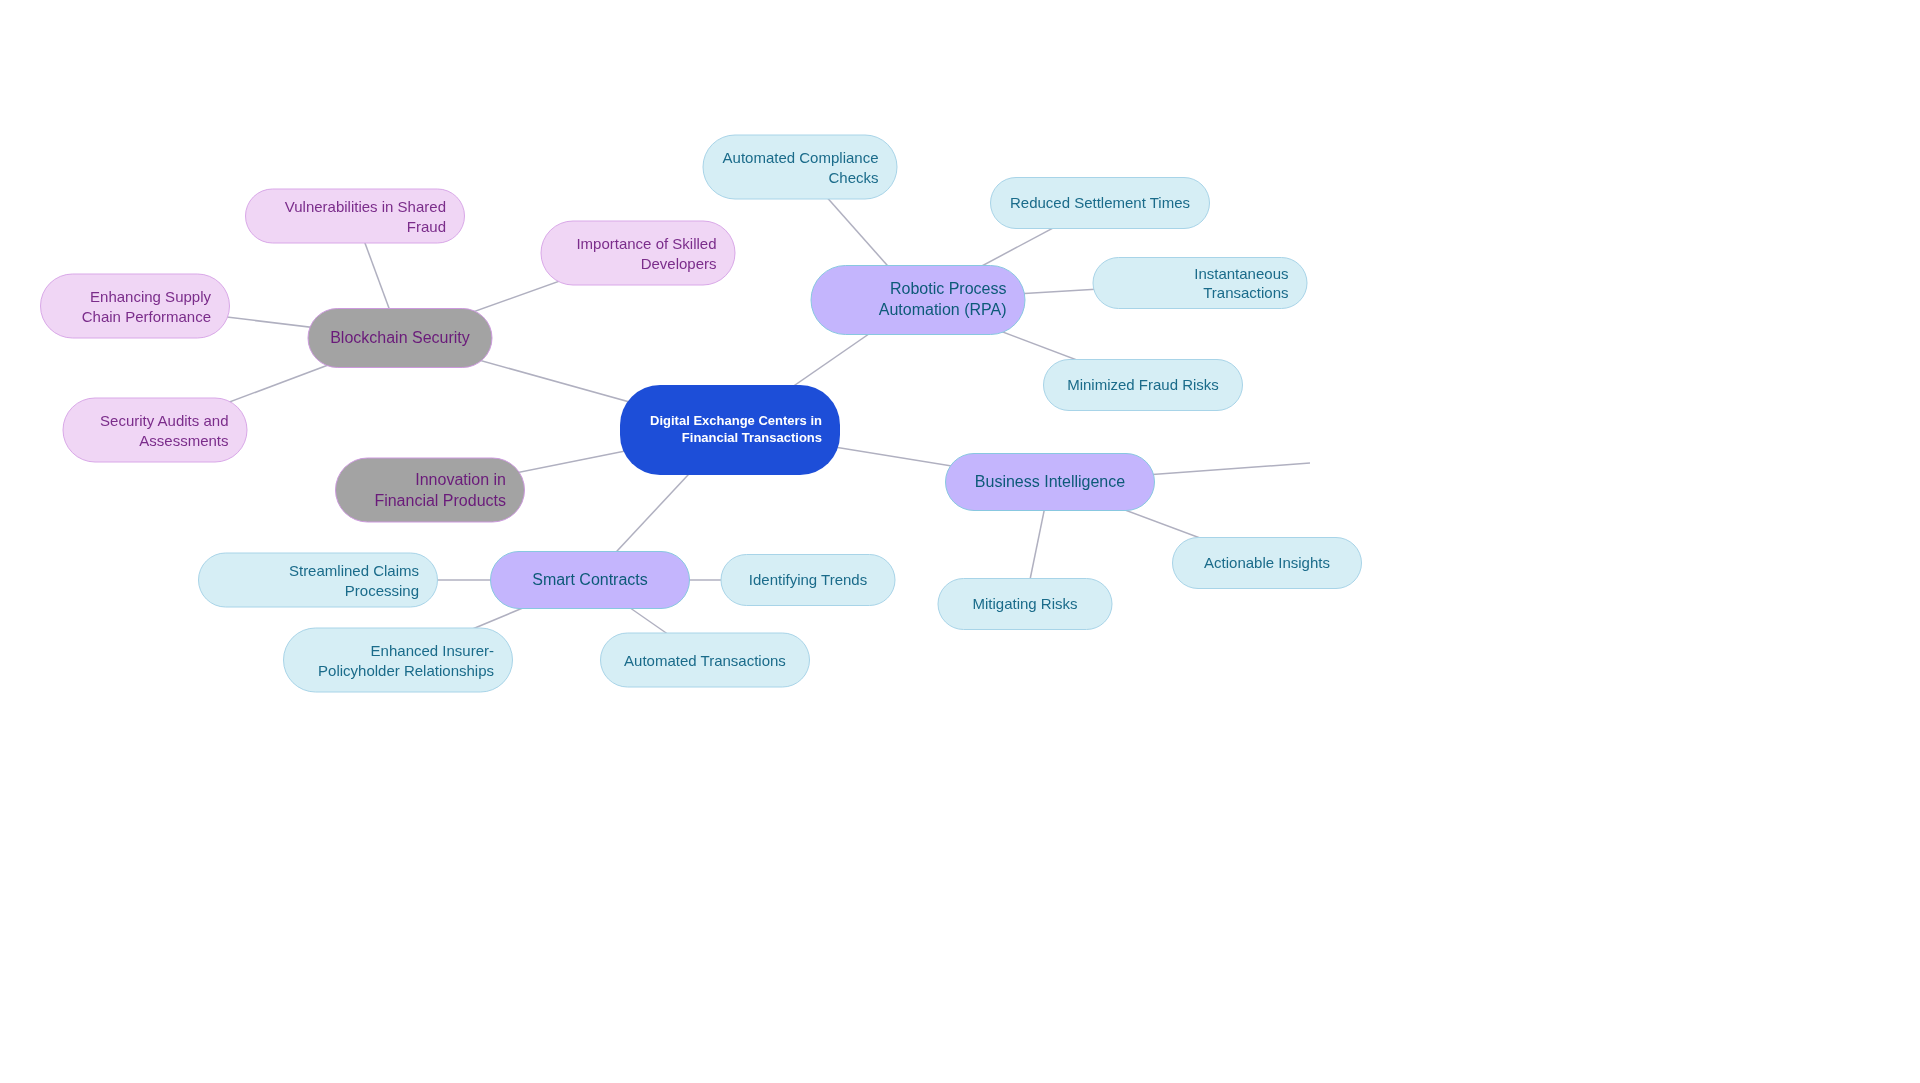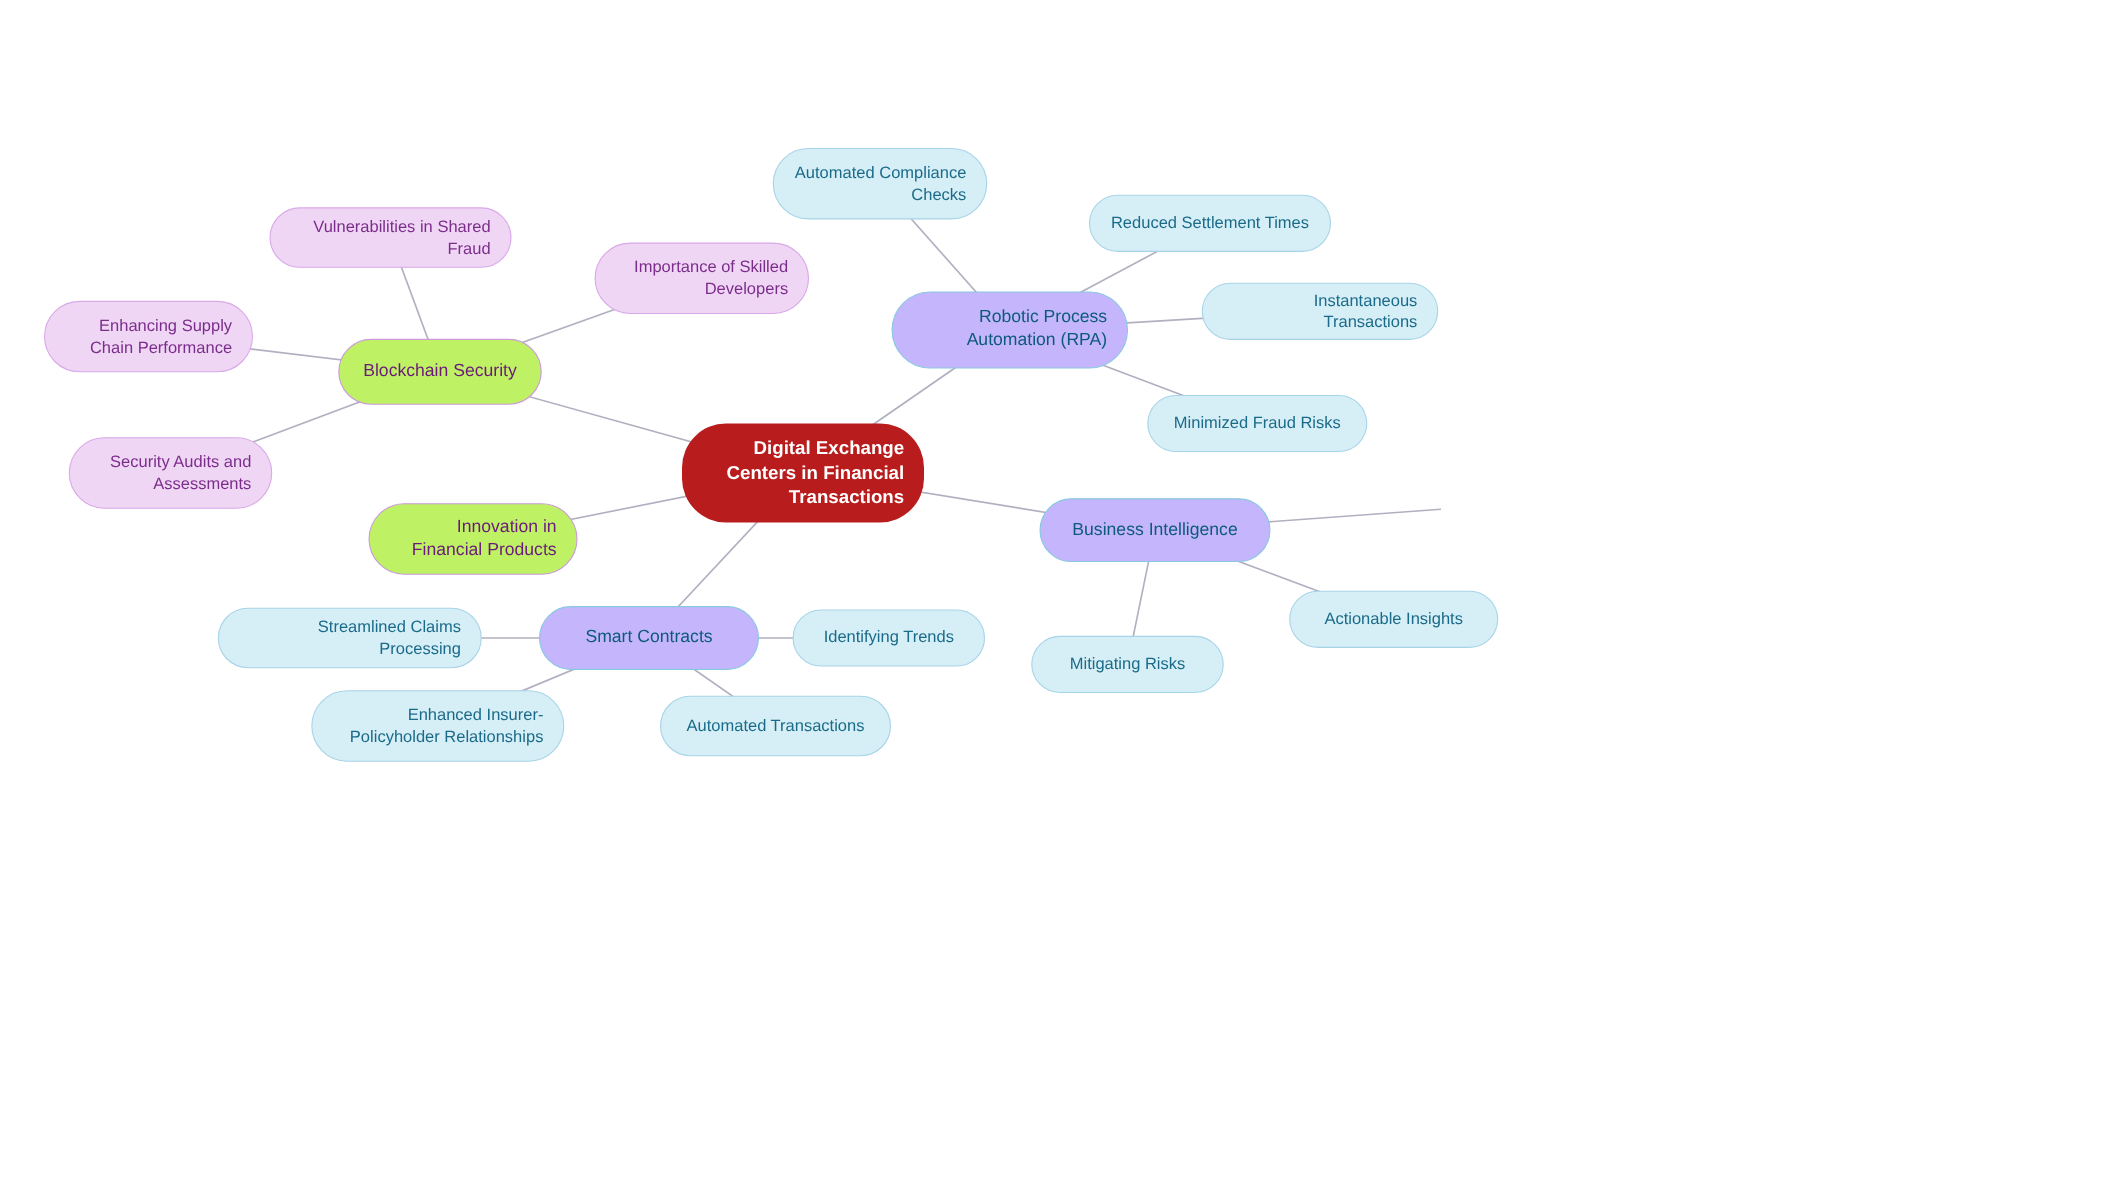--- a/index.html
+++ b/index.html
@@ -30,40 +30,40 @@
       align-items: center;
       justify-content: center;
       text-align: right;
       line-height: 1.3;
       font-size: 15px;
       font-weight: 500;
       padding: 6px 18px;
       transform: translate(-50%, -50%);
     }
     .node-center {
-      background: #b91c1c;
+      background: #1d4ed8;
       color: #ffffff;
-      font-size: 17px;
+      font-size: 13px;
       font-weight: 600;
       width: 210px;
       height: 80px;
       border-radius: 40px;
     }
     .node-purple {
       background: #f0d6f5;
       color: #7b2d8b;
       border: 1.5px solid #d9a8e8;
     }
     .node-blue {
       background: #d6eef5;
       color: #1a6b8a;
       border: 1.5px solid #a8d4e8;
     }
     .node-purple-mid {
-      background: #bef264;
+      background: #a3a3a3;
       color: #6a1b7a;
       border: 1.5px solid #cc99dd;
       font-size: 16px;
     }
     .node-blue-mid {
       background: #c4b5fd;
       color: #0d5a78;
       border: 1.5px solid #88c8e0;
       font-size: 16px;
     }

